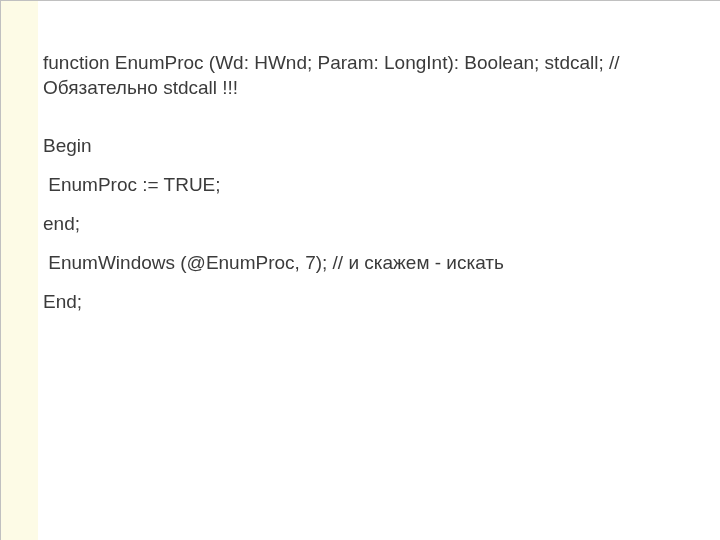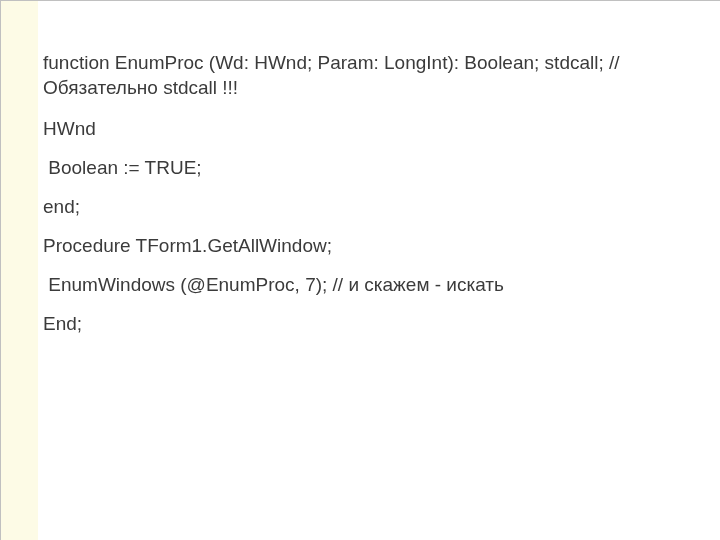--- a/index.html
+++ b/index.html
@@ -23,30 +23,29 @@
     border-top: 1px solid #c0c0c0;
     border-left: 1px solid #c0c0c0;
     font-family: Arial, Helvetica, sans-serif;
     font-size: 19px;
     color: #3b3b3b;
     line-height: 2.05;
     position: relative;
   }
   .special-line {
     line-height: 1.3;
-    margin-bottom: 10px;
+    margin-bottom: 27px;
   }
   .line {
     white-space: pre-wrap;
   }
 </style>
 </head>
 <body>
 
 <div class="page">
   <div class="line special-line">function EnumProc (Wd: HWnd; Param: LongInt): Boolean; stdcall; // Обязательно stdcall !!!</div>
-  <div class="line">HWnd</div>
-  <div class="line"> Boolean := TRUE;</div>
+  <div class="line">Begin</div>
+  <div class="line"> EnumProc := TRUE;</div>
   <div class="line">end;</div>
-  <div class="line">Procedure TForm1.GetAllWindow;</div>
   <div class="line"> EnumWindows (@EnumProc, 7); // и скажем - искать</div>
   <div class="line">End;</div>
 </div>
 
 </body></html>

